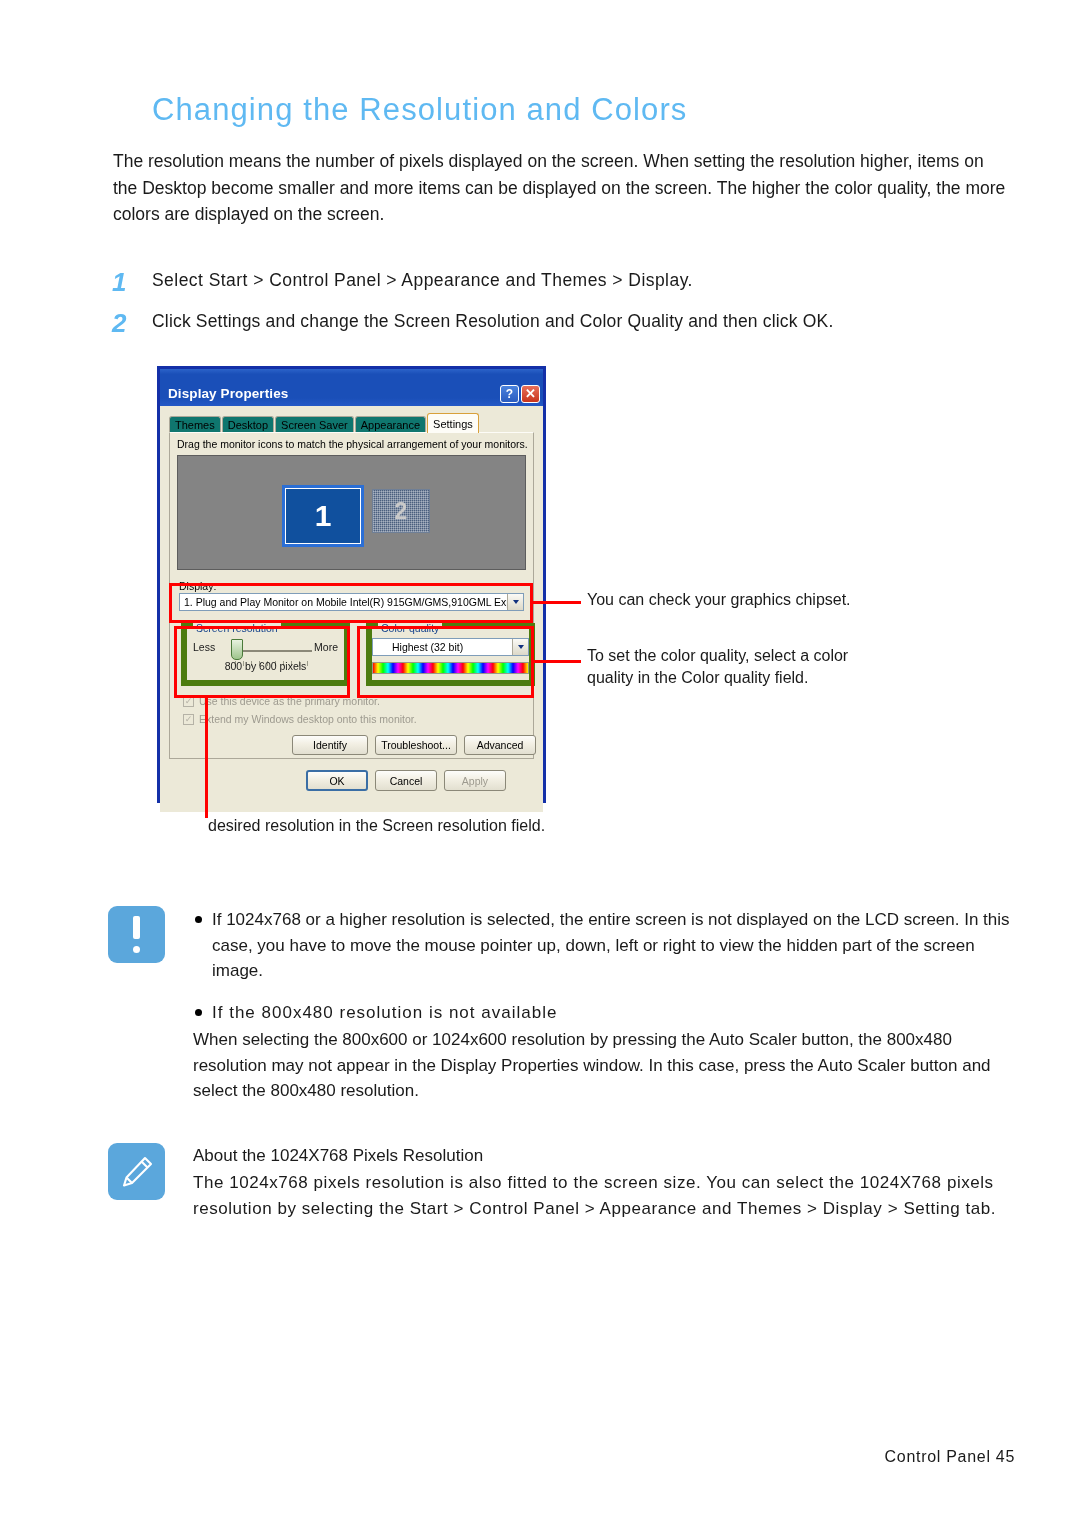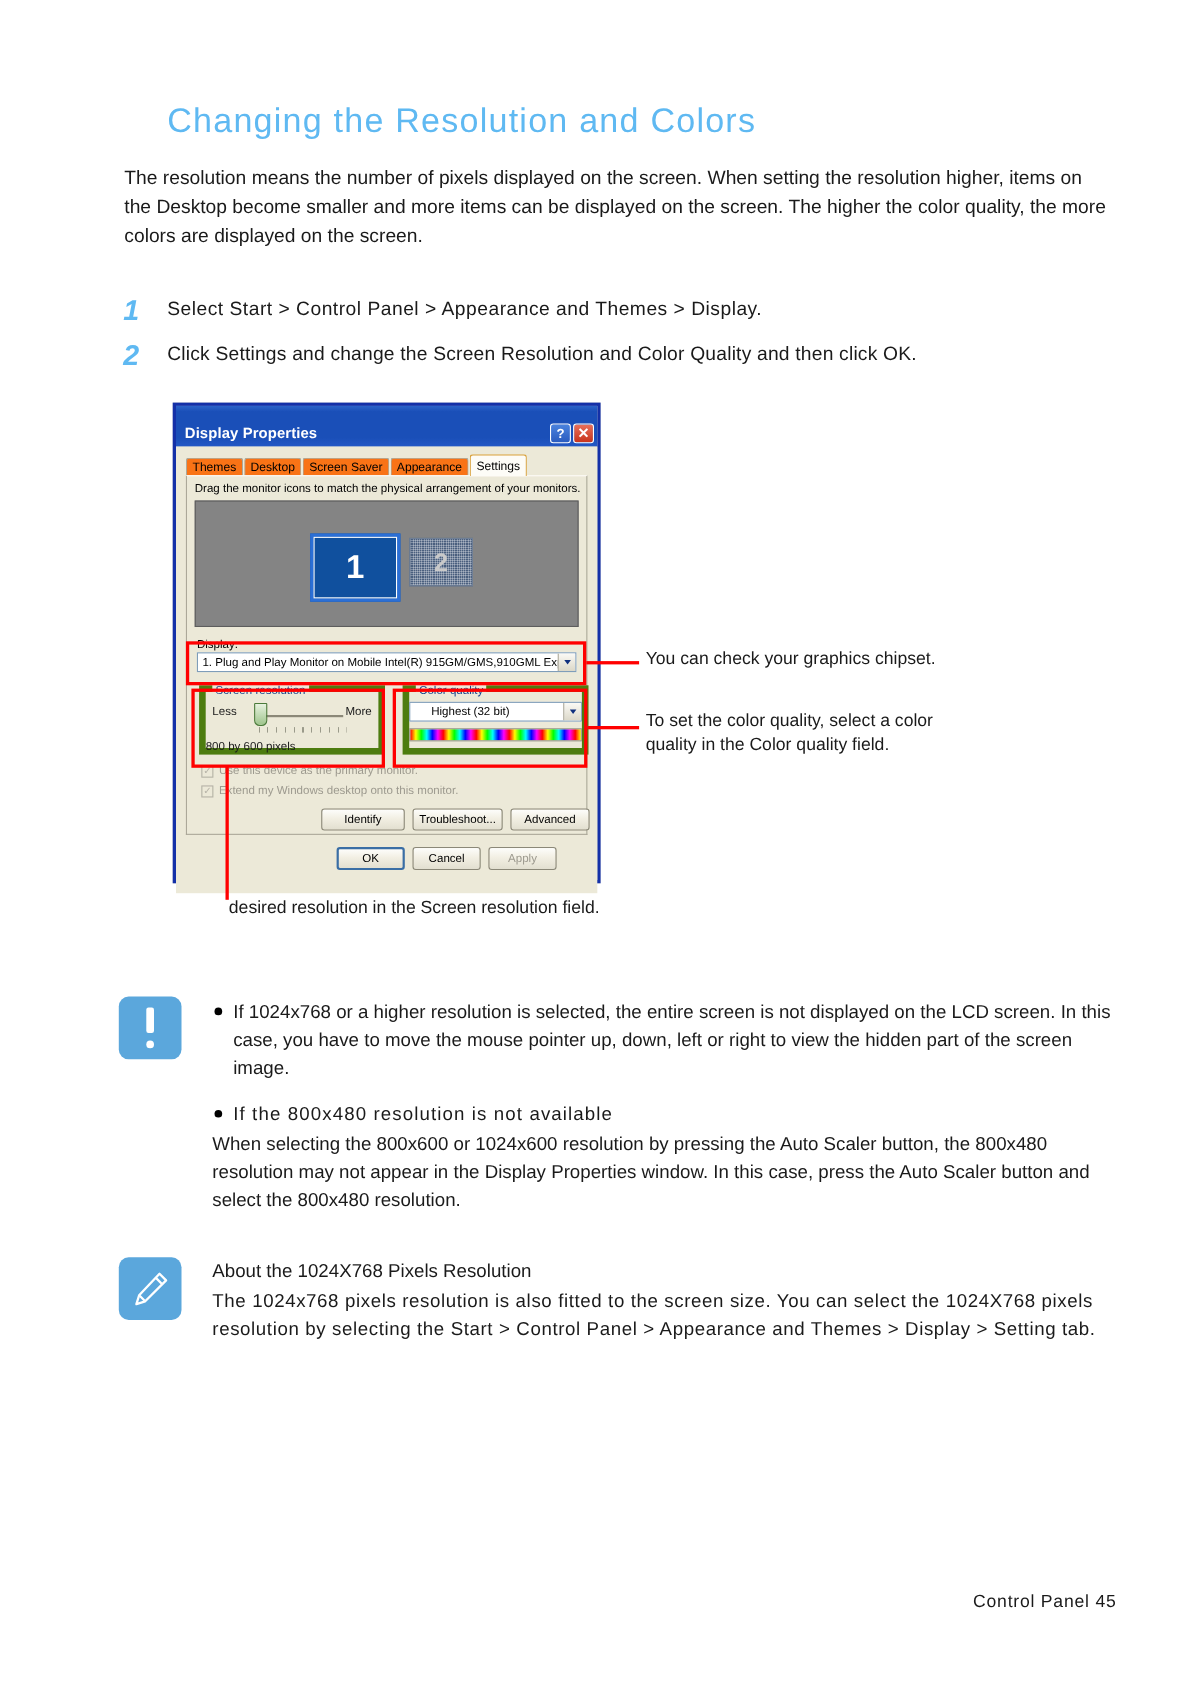--- a/index.html
+++ b/index.html
@@ -54,21 +54,21 @@
     font-size:12px;font-weight:bold;color:#fff;box-sizing:border-box;
   }
   .tb.help{background:linear-gradient(to bottom,#4a82dd,#2a5cc0);}
   .tb.close{background:linear-gradient(to bottom,#e8705a,#c8341c);font-size:13px;}
 
   .dlg-body{position:relative;height:calc(100% - 25px);background:#ece9d8;}
 
   
   .tabs{position:absolute;left:9px;top:7px;display:flex;align-items:flex-end;height:20px;}
   .tab{
-    border:1px solid #aca899;border-bottom:none;background:#f97316;
+    border:1px solid #aca899;border-bottom:none;background:#0f766e;
     border-radius:3px 3px 0 0;padding:1px 5px 2px;font-size:11px;height:17px;
     box-sizing:border-box;line-height:15px;margin-right:1px;color:#000;
   }
   .tab.sel{background:#fdfcf7;border-color:#d8a03a #d8a03a #fdfcf7;
     height:20px;padding-top:3px;font-weight:normal;position:relative;z-index:3;}
 
   .pane{
     position:absolute;left:9px;right:9px;top:26px;height:327px;
     background:#ece9d8;border:1px solid #aca899;border-top-color:#fdfcf7;box-sizing:border-box;
   }
@@ -117,21 +117,21 @@
   .grp-col{left:196px;top:190px;width:169px;height:63px;}
 
   .less{position:absolute;left:6px;top:12px;font-size:10.5px;}
   .more{position:absolute;right:6px;top:12px;font-size:10.5px;}
   .track{position:absolute;left:49px;top:21px;width:76px;height:2px;background:#8b8878;}
   .thumb{position:absolute;left:44px;top:10px;width:10px;height:19px;
          background:linear-gradient(to bottom,#e7f2df,#9ec48c);
          border:1px solid #4a7a3a;border-radius:1px 1px 5px 5px;}
   .ticks{position:absolute;left:48px;top:32px;width:80px;height:5px;
          background:repeating-linear-gradient(90deg,#9a9a8a 0 1px,transparent 1px 8px);}
-  .resval{position:absolute;left:0;right:0;top:44px;text-align:left;font-size:10.5px;}
+  .resval{position:absolute;left:0;right:0;top:31px;text-align:center;font-size:10.5px;}
 
   .col-combo{left:202px;top:205px;width:157px;height:18px;padding-left:15px;}
   .colorbar{
     position:absolute;left:202px;top:229px;width:157px;height:12px;border:1px solid #9a9a8a;
     box-sizing:border-box;
     background:repeating-linear-gradient(90deg,
       #ff0000 0px,#ffff00 5px,#00ff00 10px,#00ffff 15px,#0000ff 20px,#ff00ff 25px,#ff0000 30px);
   }
 
   

